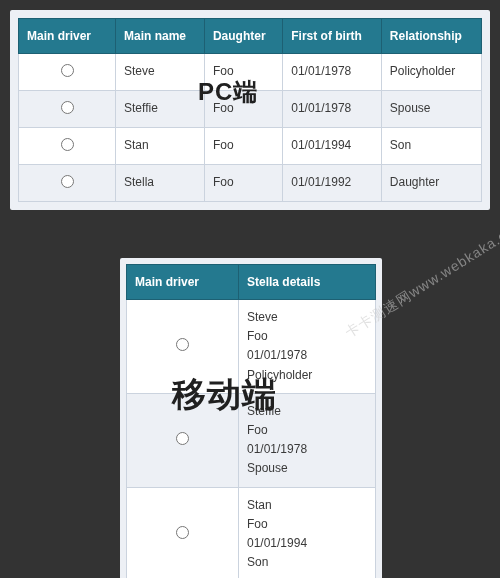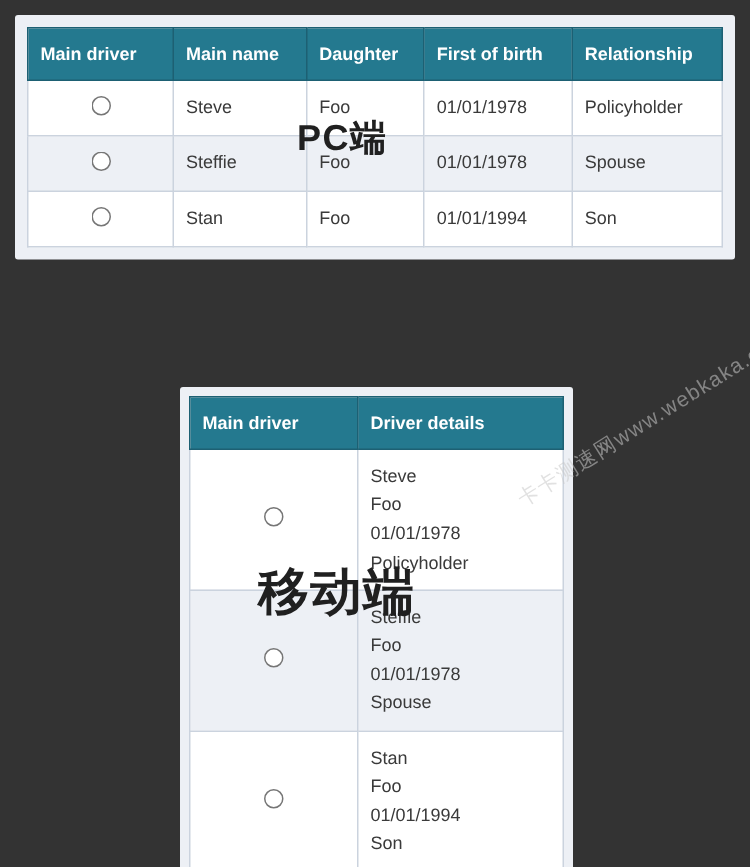--- a/index.html
+++ b/index.html
@@ -121,30 +121,37 @@
         <td>01/01/1978</td>
         <td>Spouse</td>
       </tr>
       <tr>
         <td class="radio-cell"><input type="radio" name="pc-main" style=""></td>
         <td>Stan</td>
         <td>Foo</td>
         <td>01/01/1994</td>
         <td>Son</td>
       </tr>
+      <tr>
+        <td class="radio-cell"><input type="radio" name="pc-main" style=""></td>
+        <td>Stella</td>
+        <td>Foo</td>
+        <td>01/01/1992</td>
+        <td>Daughter</td>
+      </tr>
     </tbody>
   </table>
 </div>
 
 <div class="mobile-panel">
   <table class="mobile">
     <thead>
       <tr>
         <th>Main driver</th>
-        <th>Driver details</th>
+        <th>Stella details</th>
       </tr>
     </thead>
     <tbody>
       <tr>
         <td class="radio-cell"><input type="radio" name="m-main" style=""></td>
         <td>
           <div class="detail-line">Steve</div>
           <div class="detail-line">Foo</div>
           <div class="detail-line">01/01/1978</div>
           <div class="detail-line">Policyholder</div>

